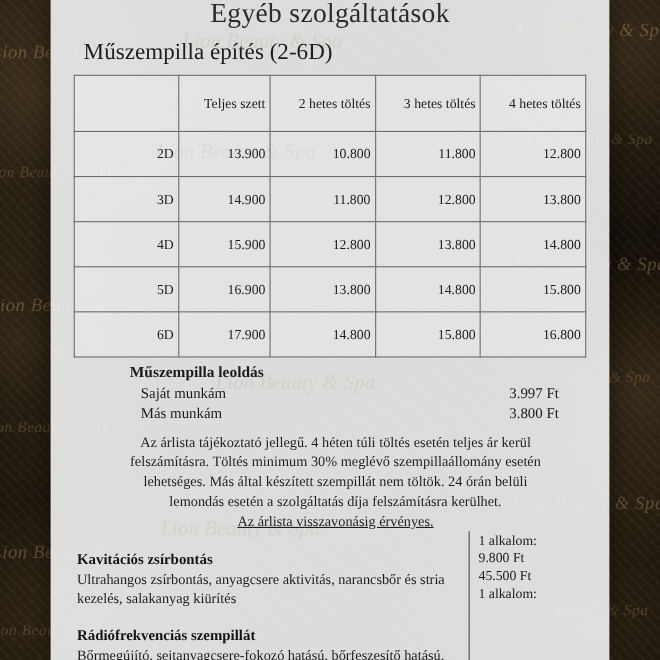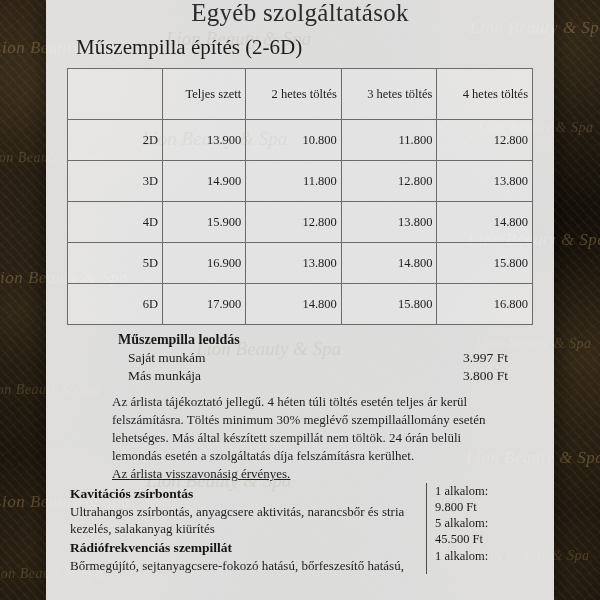--- a/index.html
+++ b/index.html
@@ -143,21 +143,21 @@
     font-size: 13.5px;
     color: #1a1a1a;
     line-height: 18px;
     position: relative;
   }
   .disclaimer {
     margin: 8px 44px 0 54px;
     font-size: 13px;
     color: #1f1f1f;
     line-height: 18px;
-    text-align: left;
+    text-align: center;
     position: relative;
   }
   .disclaimer .last { display: block; text-decoration: underline; }
 
   .section-h2 {
     font-size: 22px;
     color: #1d1d1d;
     margin: 10px 0 4px 18px;
     font-weight: normal;
     position: relative;
@@ -175,21 +175,21 @@
     flex: 0 0 112px;
     border-left: 1px solid #4a4a4a;
     padding-left: 8px;
     box-sizing: border-box;
   }
   .t-title {
     font-size: 13.5px;
     font-weight: bold;
     color: #141414;
     line-height: 18px;
-    margin-top: 2px;
+    margin-top: 17px;
   }
   .t-desc {
     font-size: 13px;
     color: #1d1d1d;
     line-height: 17px;
   }
   .p-line {
     font-size: 12.5px;
     color: #1a1a1a;
     line-height: 16px;
@@ -277,21 +277,21 @@
         </tr>
       </tbody>
     </table>
 
     <div class="sub-h">Műszempilla leoldás</div>
     <div class="lrow">
       <span>Saját munkám</span>
       <span>3.997 Ft</span>
     </div>
     <div class="lrow">
-      <span>Más munkája</span>
+      <span>Más munkám</span>
       <span>3.800 Ft</span>
     </div>
 
     <div class="disclaimer">
       <span>Az árlista tájékoztató jellegű. 4 héten túli töltés esetén teljes ár kerül</span>
       <span>felszámításra. Töltés minimum 30% meglévő szempillaállomány esetén</span>
       <span>lehetséges. Más által készített szempillát nem töltök. 24 órán belüli</span>
       <span>lemondás esetén a szolgáltatás díja felszámításra kerülhet.</span>
       <span class="last">Az árlista visszavonásig érvényes.</span>
     </div>
@@ -301,21 +301,20 @@
       <div class="treat-left">
         <div class="t-title">Kavitációs zsírbontás</div>
         <div class="t-desc">Ultrahangos zsírbontás, anyagcsere aktivitás, narancsbőr és stria kezelés, salakanyag kiürítés</div>
         <div class="t-title">Rádiófrekvenciás szempillát</div>
         <div class="t-desc">Bőrmegújító, sejtanyagcsere-fokozó hatású, bőrfeszesítő hatású,</div>
       </div>
       <div class="treat-right">
         <div class="p-block">
           <div class="p-line">1 alkalom:</div>
           <div class="p-line">9.800 Ft</div>
-          <div class="p-line">5 alkalom:</div>
           <div class="p-line">45.500 Ft</div>
         </div>
         <div class="p-block">
           <div class="p-line">1 alkalom:</div>
 
         </div>
       </div>
     </div>
 
   </div>

